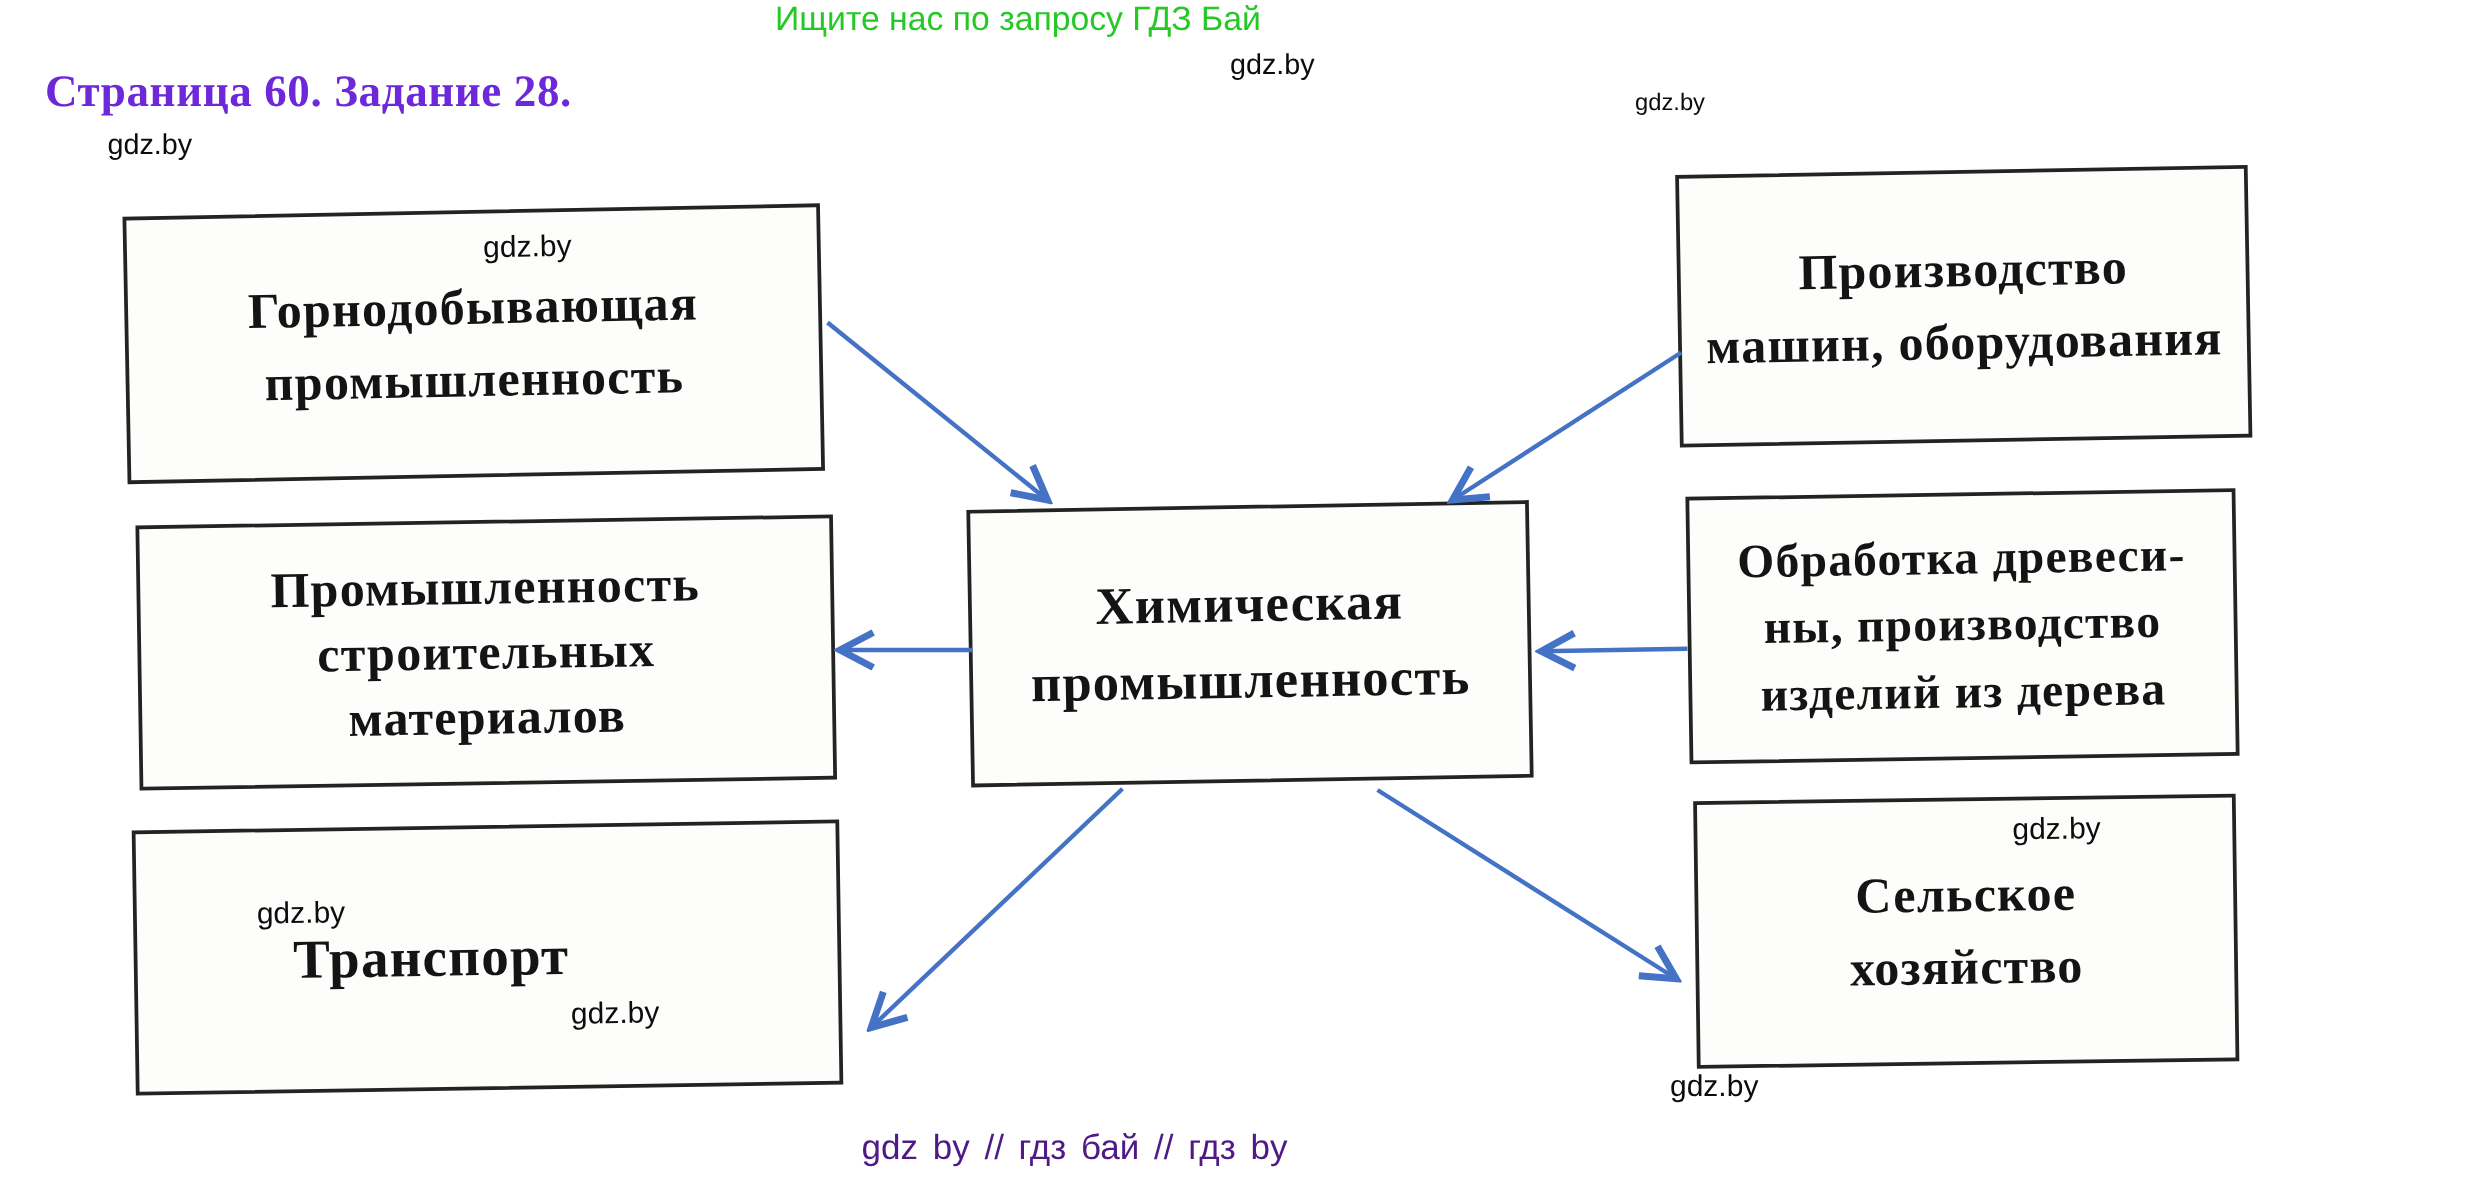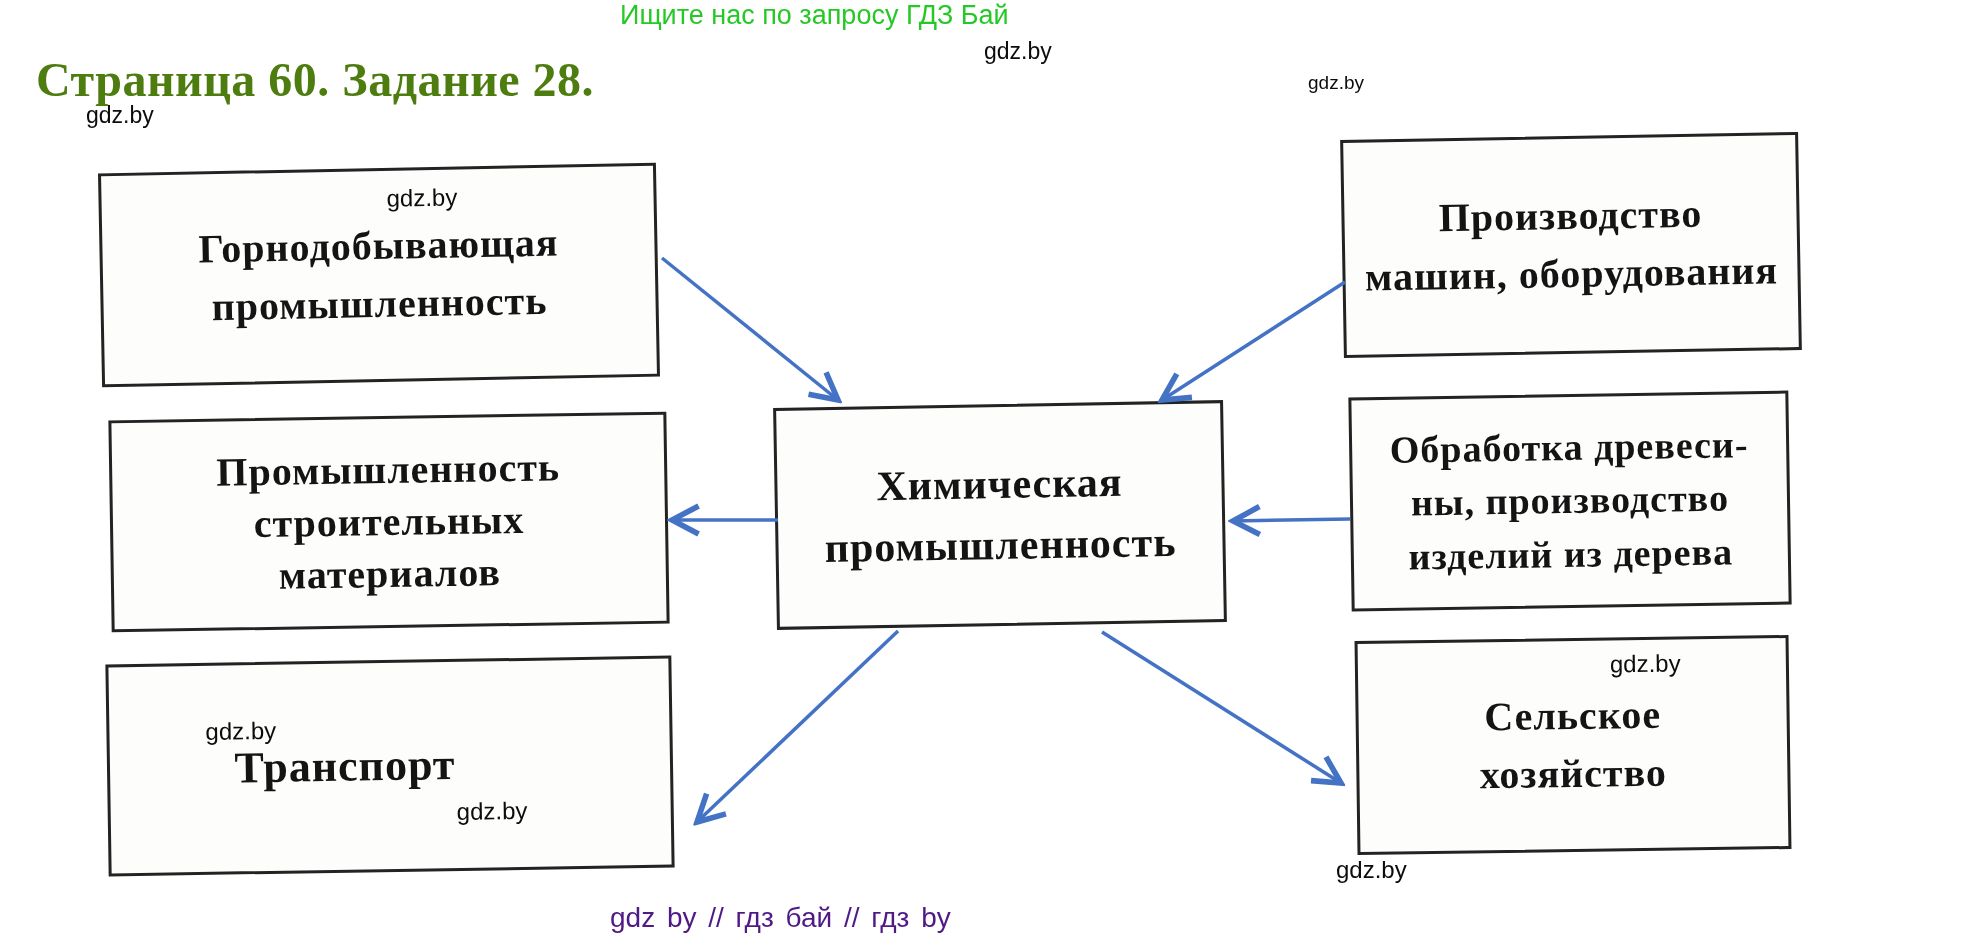--- a/index.html
+++ b/index.html
@@ -7,36 +7,36 @@
     position:relative;width:1980px;height:952px;background:#ffffff;overflow:hidden;
     font-family:"Liberation Serif", serif;color:#111;
   }
   
   .promo-top{
     position:absolute;left:620px;top:0px;font-family:"Liberation Sans",sans-serif;
     font-size:27px;color:#26c826;white-space:nowrap;
   }
   .page-title{
     position:absolute;left:36px;top:52px;font-family:"Liberation Serif",serif;
-    font-weight:bold;font-size:48px;color:#4d7c0f;white-space:nowrap;letter-spacing:.5px;
+    font-weight:bold;font-size:36px;color:#6d28d9;white-space:nowrap;letter-spacing:.5px;
   }
   .wm{
     position:absolute;font-family:"Liberation Sans",sans-serif;color:#0c0c0c;
     font-size:23px;white-space:nowrap;
   }
   .wm-top-center{left:984px;top:38px;}
   .wm-top-right{left:1308px;top:72px;font-size:19px;}
   .wm-above-box1{left:86px;top:102px;}
   .wm-in-box1{left:285px;top:14px;font-size:24px;}
   .wm-in-transport-1{left:96px;top:52px;font-size:24px;}
   .wm-in-transport-2{left:346px;top:136px;font-size:24px;}
   .wm-in-agri{left:252px;top:10px;font-size:24px;}
   .wm-below-agri{left:1336px;top:856px;font-size:24px;}
   .footer-tags{
-    position:absolute;left:610px;top:902px;width:420px;text-align:left;
+    position:absolute;left:610px;top:902px;width:420px;text-align:right;
     font-family:"Liberation Sans",sans-serif;font-size:28px;color:#4f1a86;
     word-spacing:4px;white-space:nowrap;
   }
   
   .box{
     position:absolute;background:#fdfdfc;border:3px solid #232323;box-sizing:border-box;
   }
   .lines{
     display:flex;flex-direction:column;justify-content:center;align-items:center;
     width:100%;height:100%;text-align:center;

